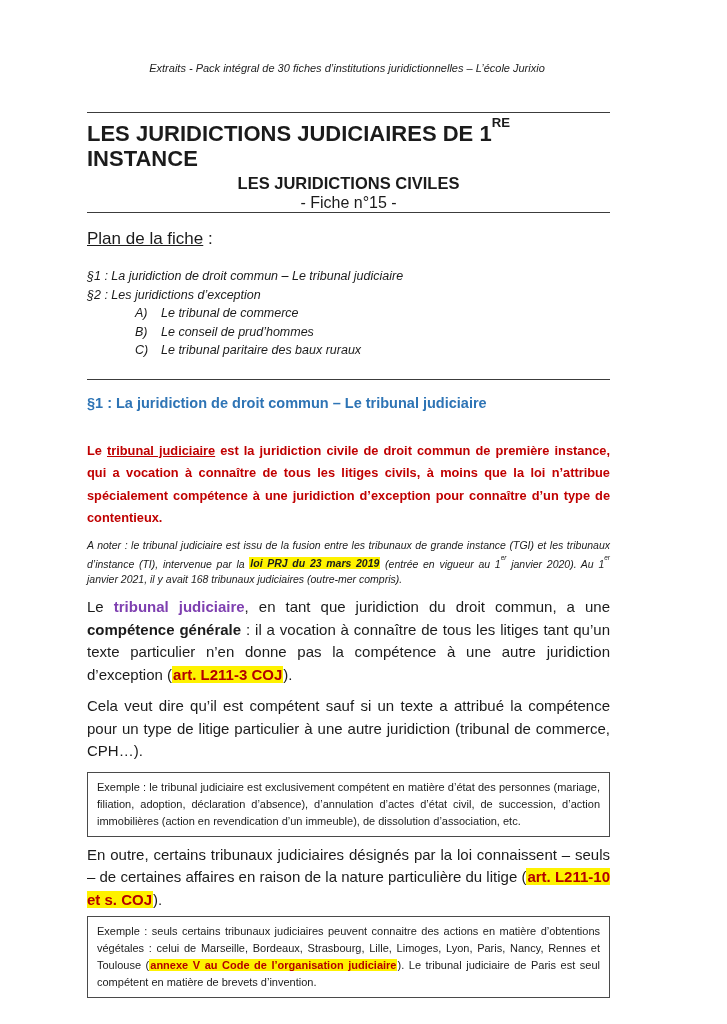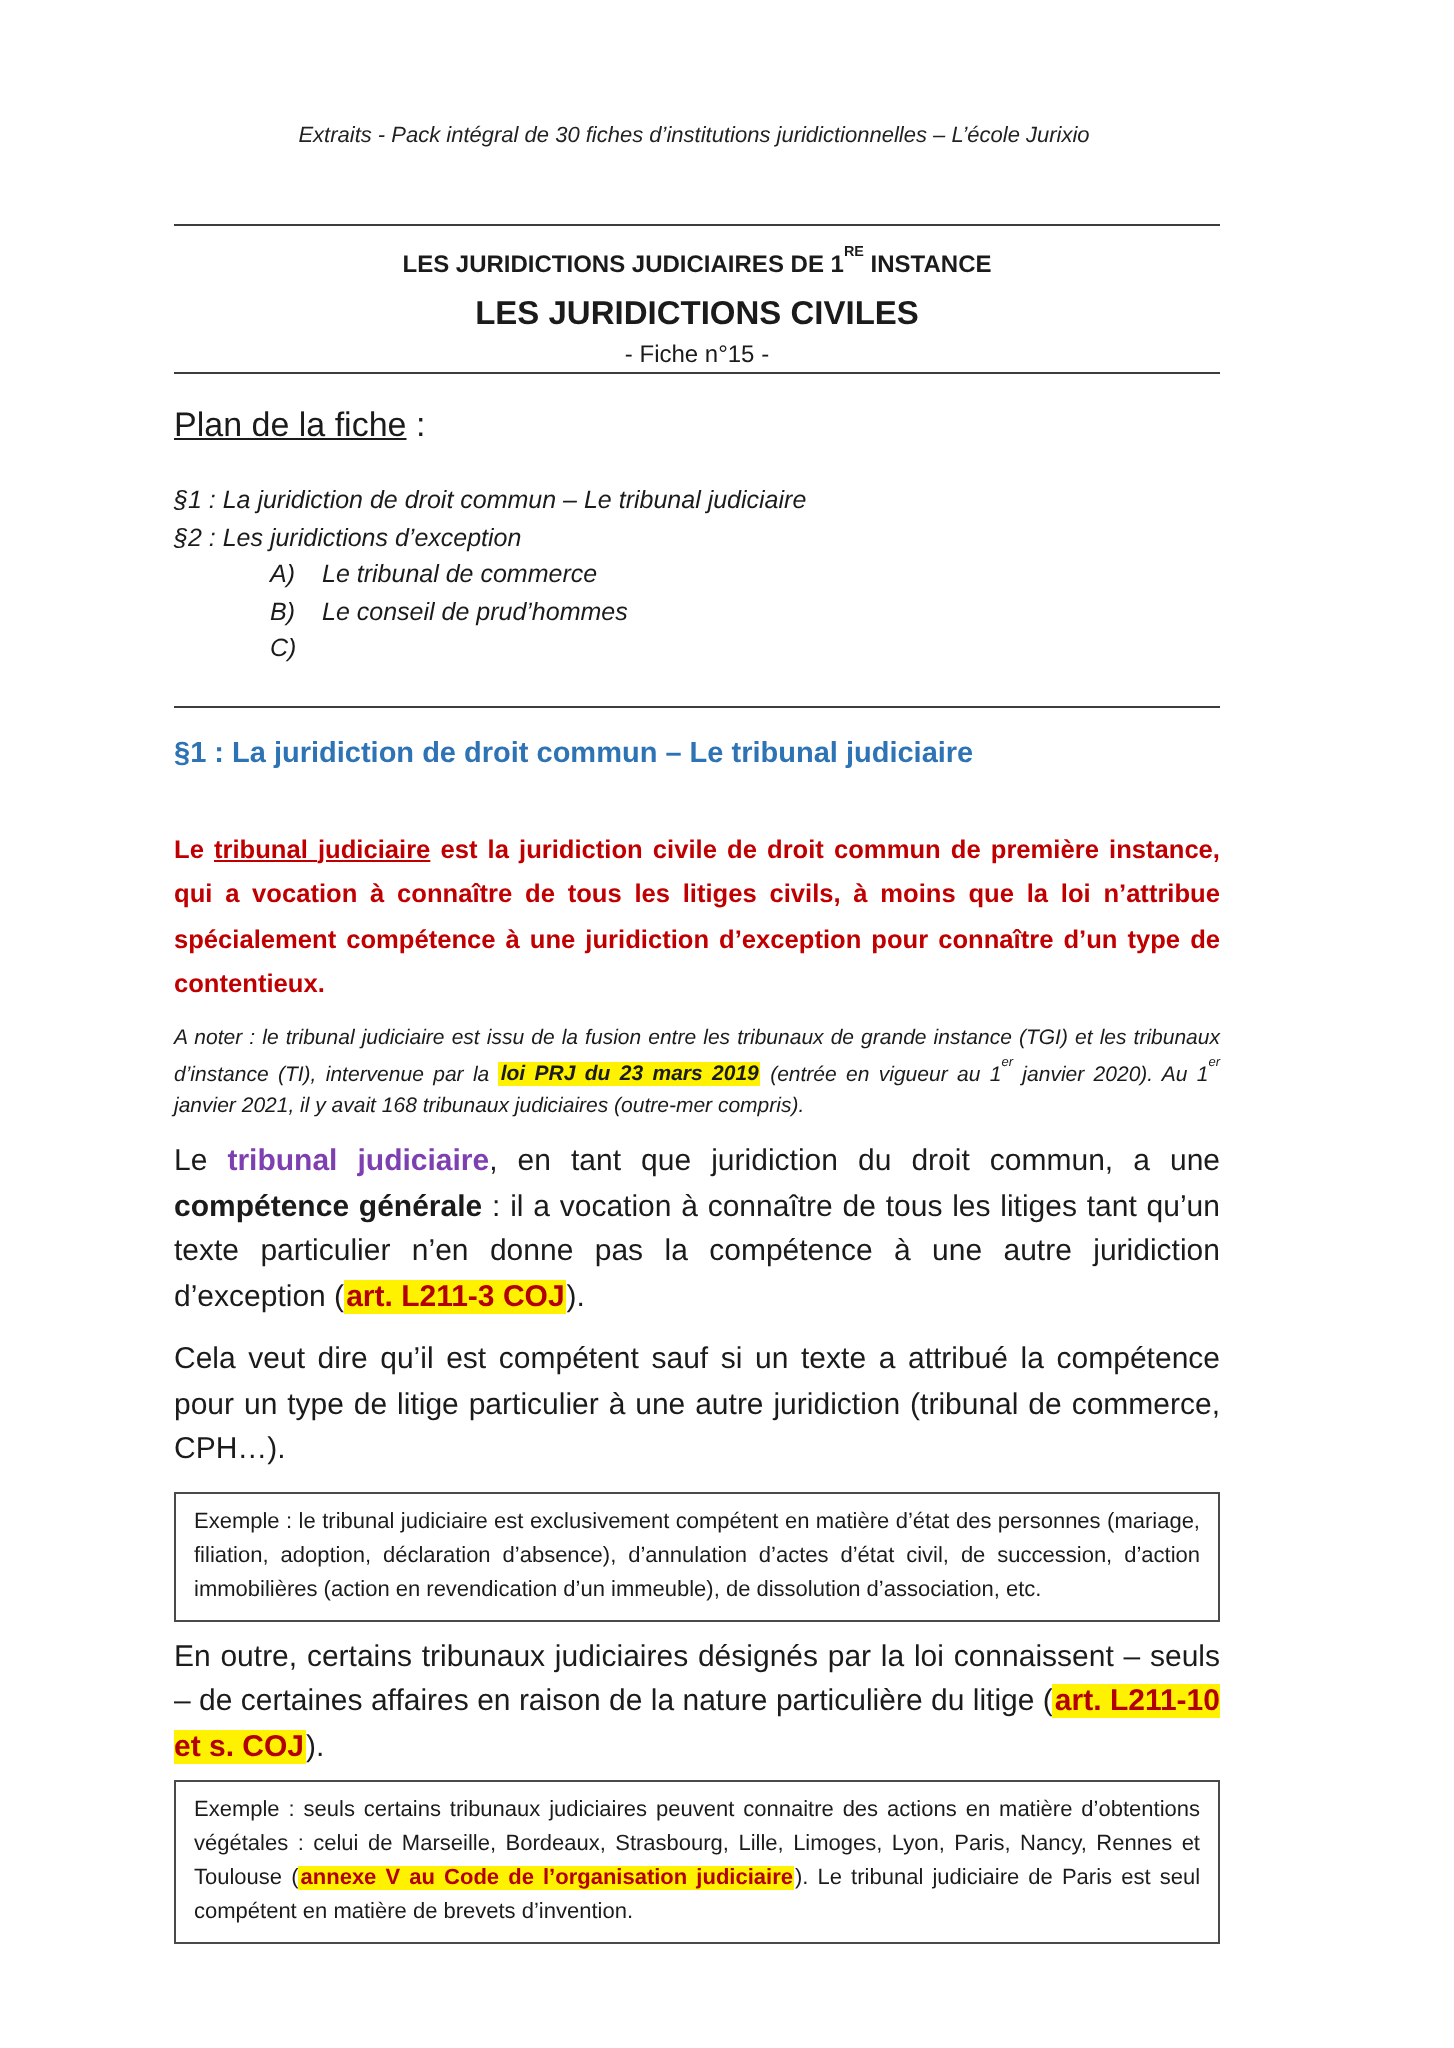--- a/index.html
+++ b/index.html
@@ -32,31 +32,31 @@
     line-height:15px;
     color:#222;
   }
   .content{margin-left:87px;margin-right:84px;}
   .rule{border:none;border-top:1.4px solid var(--rule-gray);margin:0;}
   .rule-top{margin-top:36px;}
   .rule-bottom{margin-top:1px;}
   .rule-section{margin-top:19px;}
   .title1{
     margin:3px 0 0 0;
-    text-align:center;
-    font-size:12px;font-weight:bold;
+    text-align:left;
+    font-size:22px;font-weight:bold;
     line-height:25px;
   }
   .title1 sup{font-size:60%;position:relative;top:-0.45em;font-weight:bold;}
   .title2{
     margin:0;text-align:center;
     font-size:16.5px;font-weight:bold;
     line-height:24px;
   }
-  .title3{text-align:center;font-size:12px;line-height:16px;}
+  .title3{text-align:center;font-size:16px;line-height:16px;}
   .plan-label{margin-top:16px;font-size:17px;line-height:19px;}
   .plan-label .u{text-decoration:underline;}
   .plan-list{font-style:italic;font-size:12.5px;}
   .plan-item{line-height:18.5px;}
   .plan-item:first-child{margin-top:19px;}
   .plan-sub{line-height:18.5px;padding-left:48px;display:flex;}
   .plan-sub .marker{width:26px;flex:none;}
   .s1-heading{
     margin:13px 0 0 0;
     color:var(--heading-blue);
@@ -122,20 +122,21 @@
       <div class="plan-sub">
           <span class="marker">A)</span>
           <span>Le tribunal de commerce</span>
         </div>
       <div class="plan-sub">
           <span class="marker">B)</span>
           <span>Le conseil de prud’hommes</span>
         </div>
       <div class="plan-sub">
           <span class="marker">C)</span>
+          <span>Le tribunal paritaire des baux ruraux</span>
         </div>
     </div>
 
     <hr class="rule rule-section">
 
     <h3 class="s1-heading">§1 : La juridiction de droit commun – Le tribunal judiciaire</h3>
 
     <p class="p red-para"><span>Le </span><span class="u">tribunal judiciaire</span><span> est la juridiction civile de droit commun de première instance, qui a vocation à connaître de tous les litiges civils, à moins que la loi n’attribue spécialement compétence à une juridiction d’exception pour connaître d’un type de contentieux.</span></p>
 
     <p class="p note-para"><span>A noter : le tribunal judiciaire est issu de la fusion entre les tribunaux de grande instance (TGI) et les tribunaux d’instance (TI), intervenue par la </span><span class="hl b">loi PRJ du 23 mars 2019</span><span> (entrée en vigueur au 1</span><sup>er</sup><span> janvier 2020). Au 1</span><sup>er</sup><span> janvier 2021, il y avait 168 tribunaux judiciaires (outre-mer compris).</span></p>

